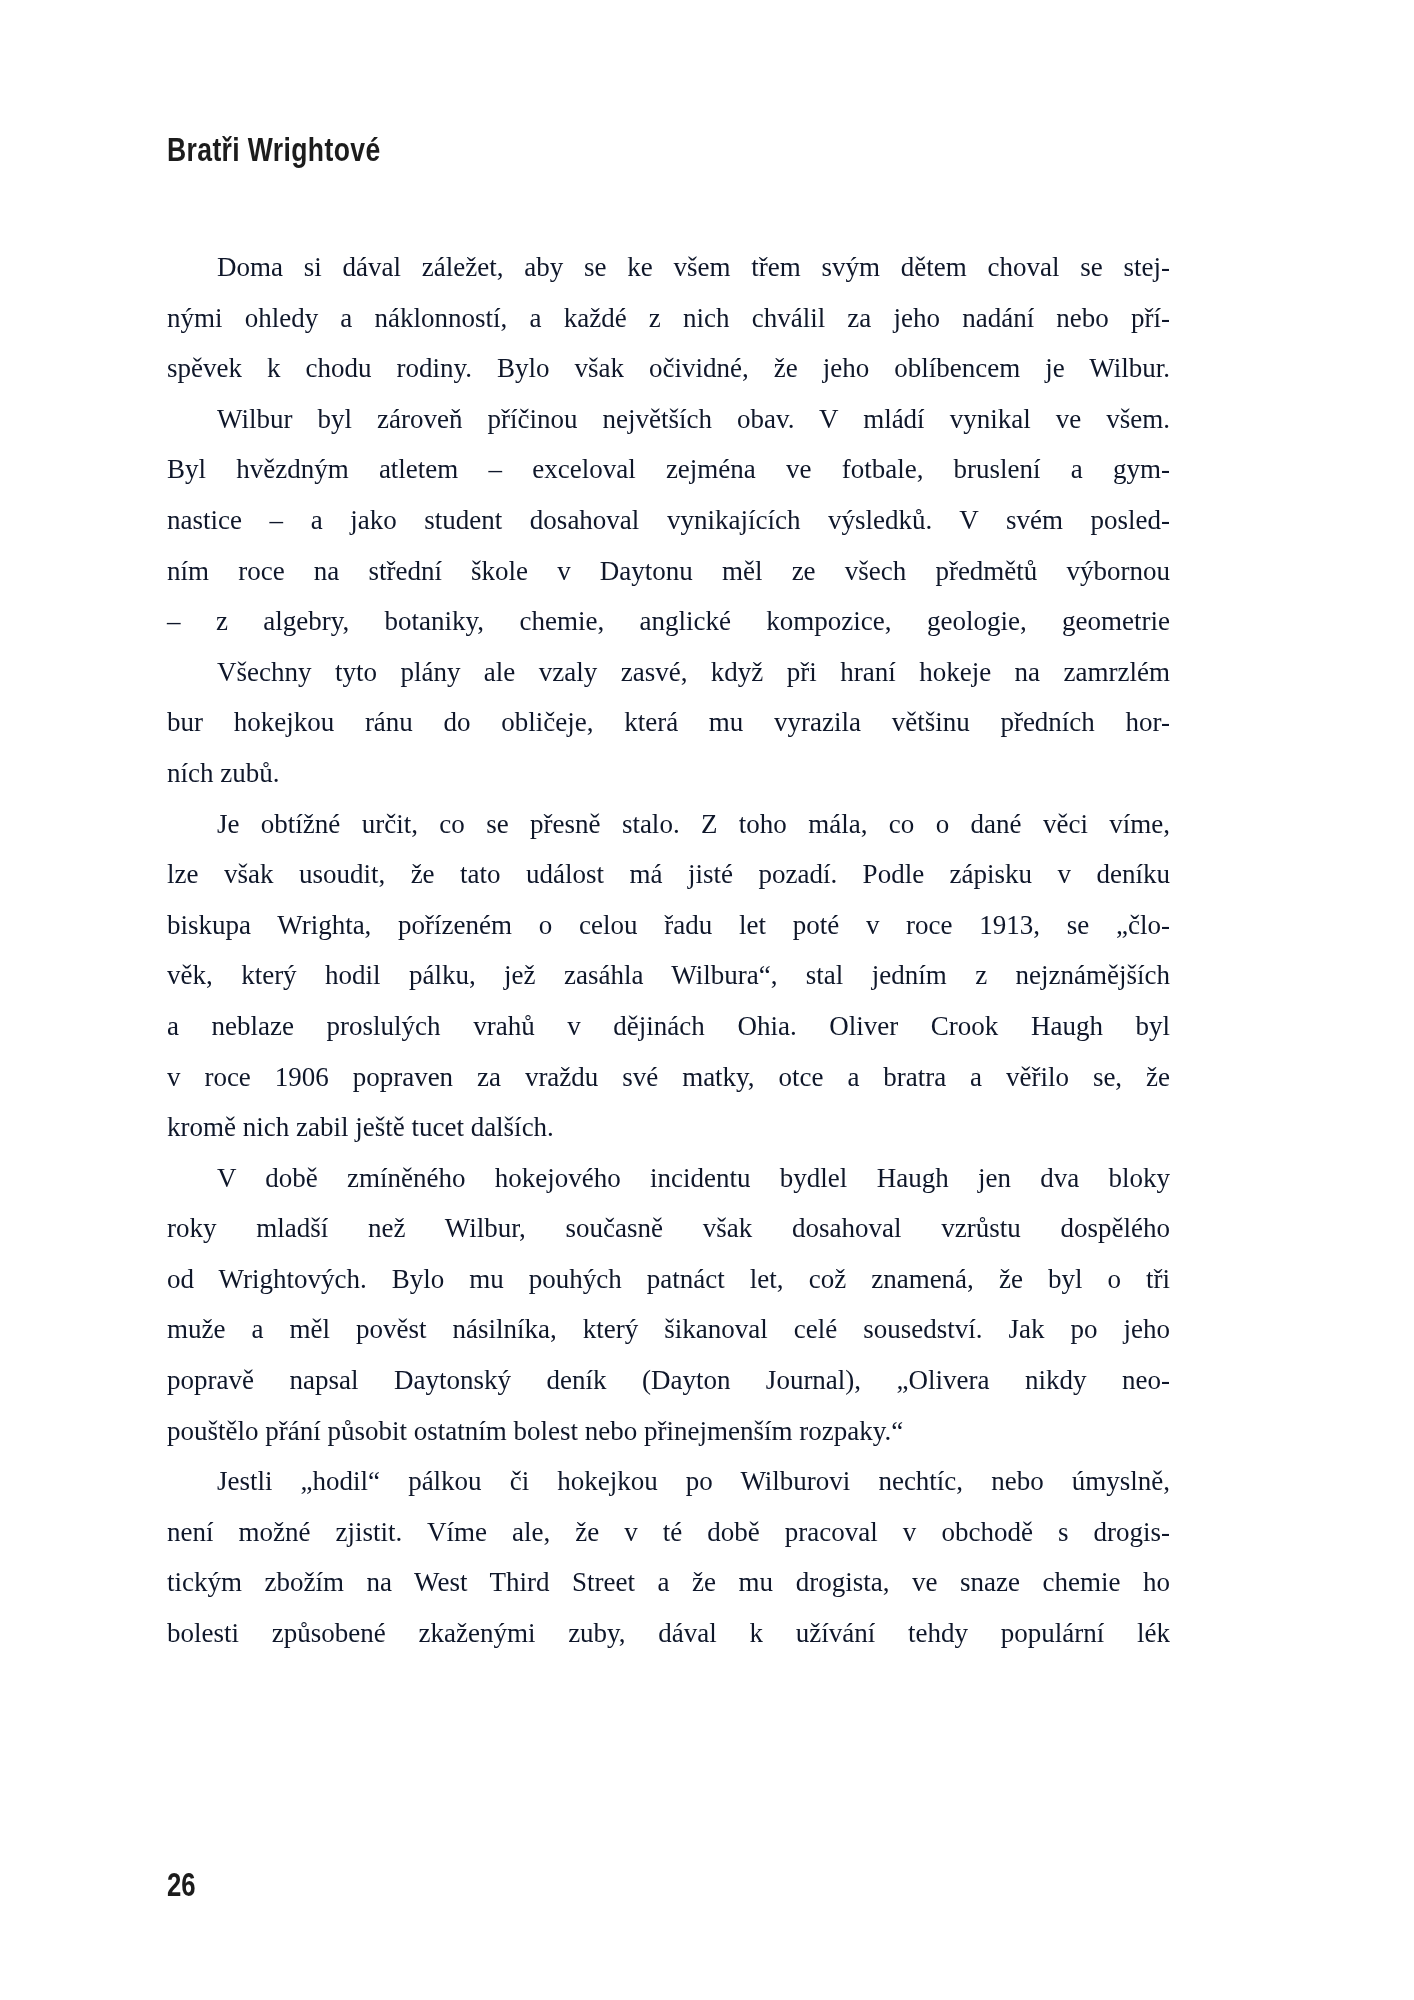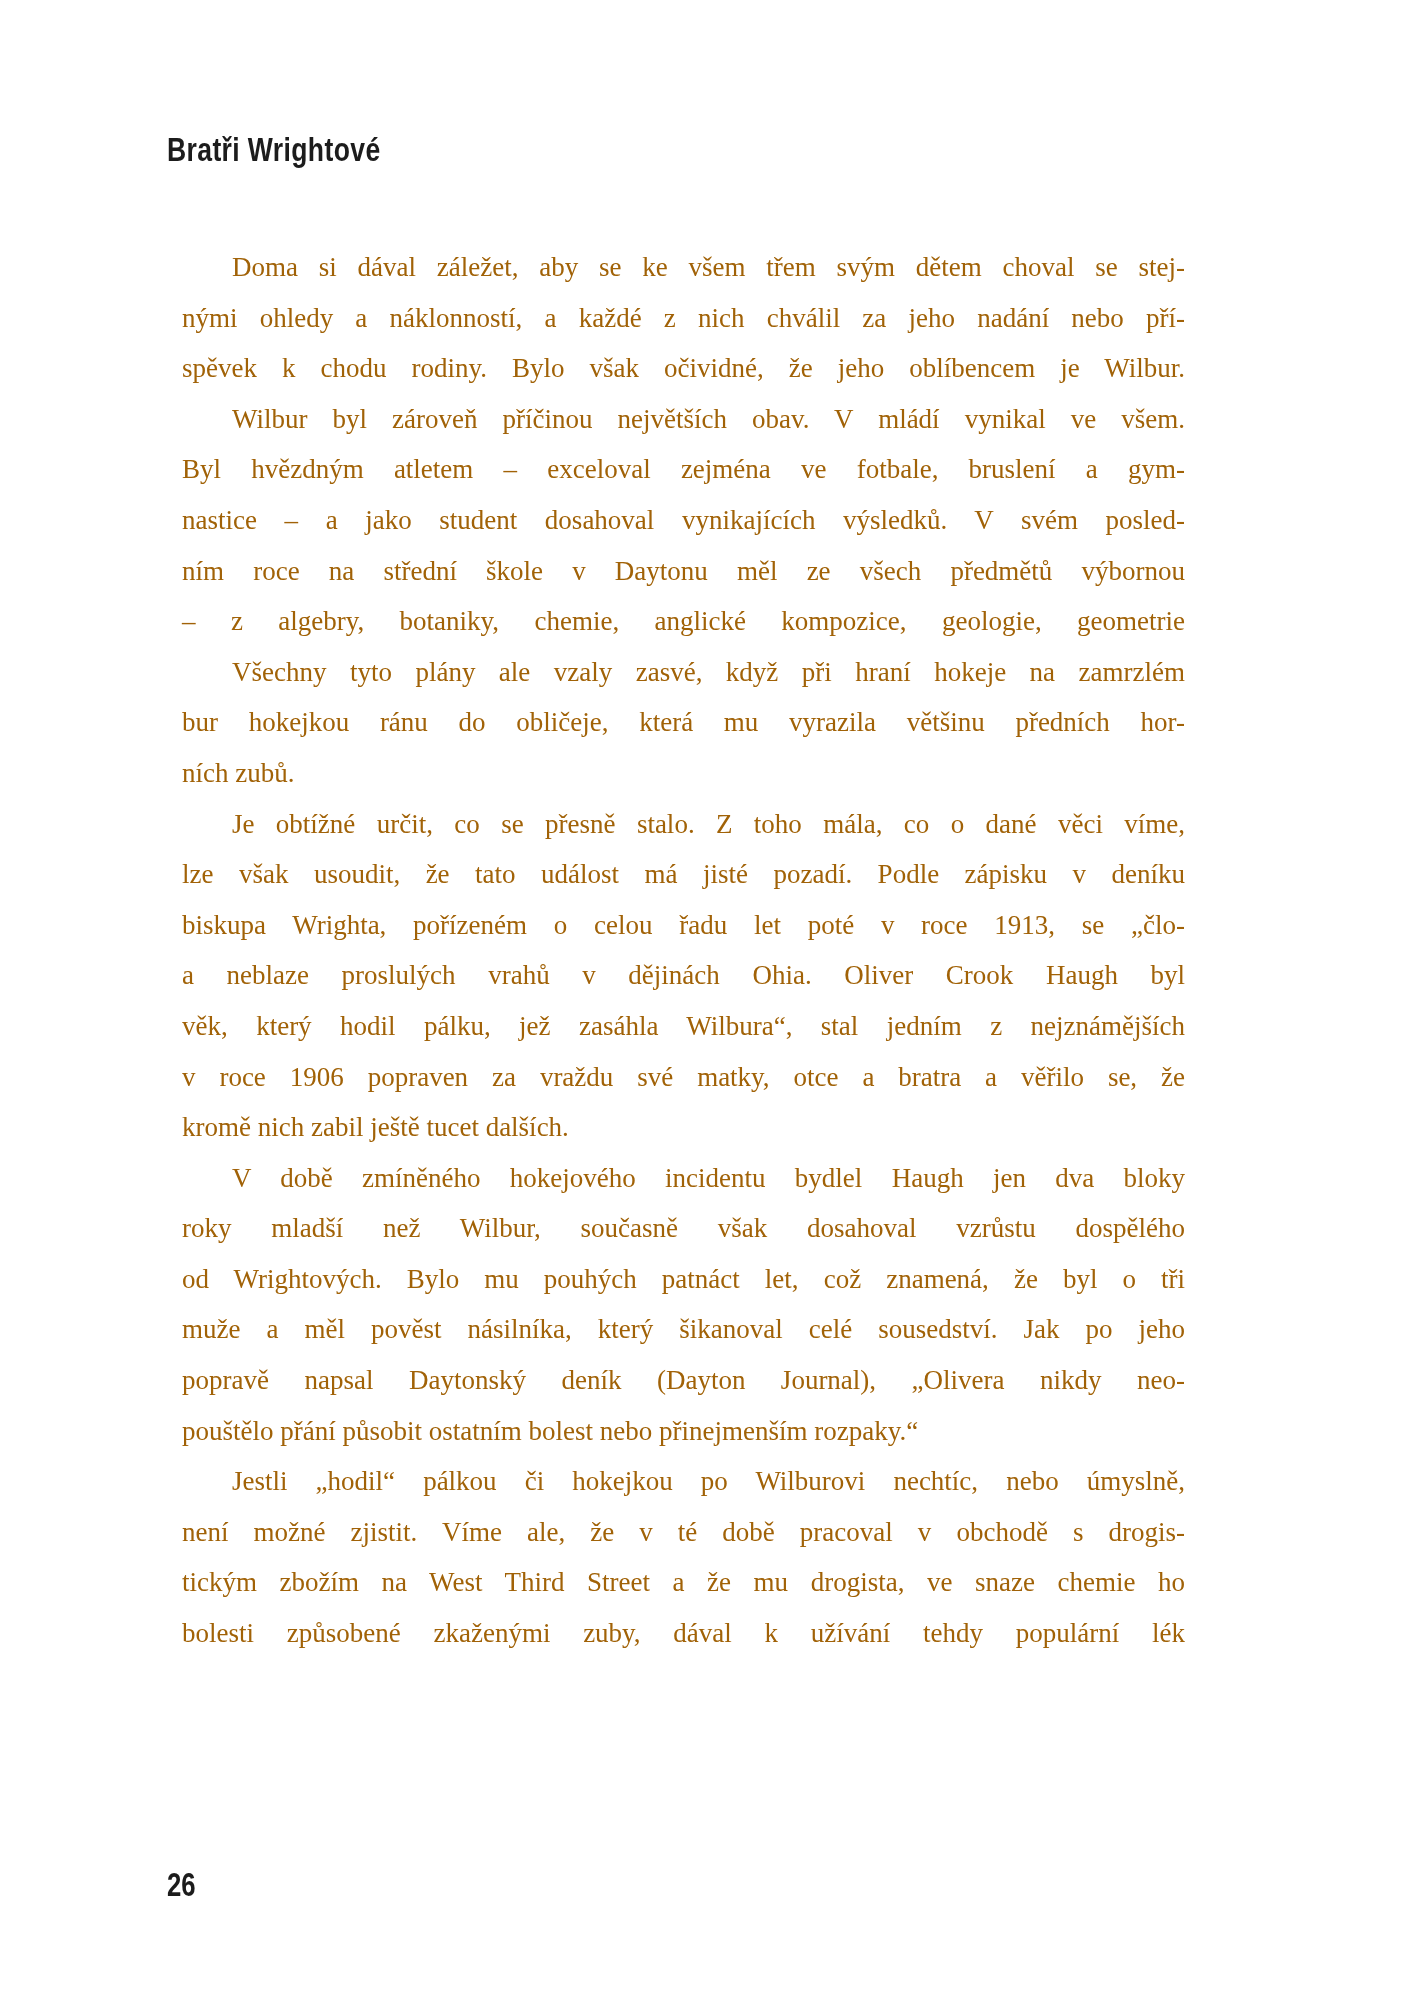--- a/index.html
+++ b/index.html
@@ -20,26 +20,26 @@
     font-size: 34px;
     font-weight: bold;
     letter-spacing: 0.5px;
     color: #1c1c1c;
     transform: scaleX(0.78);
     transform-origin: 0 50%;
     white-space: nowrap;
   }
   .text-block {
     position: absolute;
-    left: 182px;
+    left: 167px;
     top: 242px;
     width: 1003px;
     font-size: 27px;
     line-height: 50.6px;
-    color: #a16207;
+    color: #0f172a;
   }
   .para { margin: 0; }
   .line {
     text-align: justify;
     text-align-last: justify;
     white-space: normal;
   }
   .line.last { text-align-last: left; }
   .line.indent { text-indent: 50px; }
   .it { }
@@ -75,22 +75,22 @@
     </div>
     <div class="para">
       <div class="line indent">Všechny tyto plány ale vzaly zasvé, když při hraní hokeje na zamrzlém</div>
       <div class="line">bur hokejkou ránu do obličeje, která mu vyrazila většinu předních hor-</div>
       <div class="line last">ních zubů.</div>
     </div>
     <div class="para">
       <div class="line indent">Je obtížné určit, co se přesně stalo. Z toho mála, co o dané věci víme,</div>
       <div class="line">lze však usoudit, že tato událost má jisté pozadí. Podle zápisku v deníku</div>
       <div class="line">biskupa Wrighta, pořízeném o celou řadu let poté v roce 1913, se „člo-</div>
+      <div class="line">věk, který hodil pálku, jež zasáhla Wilbura“, stal jedním z nejznámějších</div>
       <div class="line">a neblaze proslulých vrahů v dějinách Ohia. Oliver Crook Haugh byl</div>
-      <div class="line">věk, který hodil pálku, jež zasáhla Wilbura“, stal jedním z nejznámějších</div>
       <div class="line">v roce 1906 popraven za vraždu své matky, otce a bratra a věřilo se, že</div>
       <div class="line last">kromě nich zabil ještě tucet dalších.</div>
     </div>
     <div class="para">
       <div class="line indent">V době zmíněného hokejového incidentu bydlel Haugh jen dva bloky</div>
       <div class="line">roky mladší než Wilbur, současně však dosahoval vzrůstu dospělého</div>
       <div class="line">od Wrightových. Bylo mu pouhých patnáct let, což znamená, že byl o tři</div>
       <div class="line">muže a měl pověst násilníka, který šikanoval celé sousedství. Jak po jeho</div>
       <div class="line">popravě napsal <span class="it">Daytonský deník (Dayton Journal)</span>, „Olivera nikdy neo-</div>
       <div class="line last">pouštělo přání působit ostatním bolest nebo přinejmenším rozpaky.“</div>

